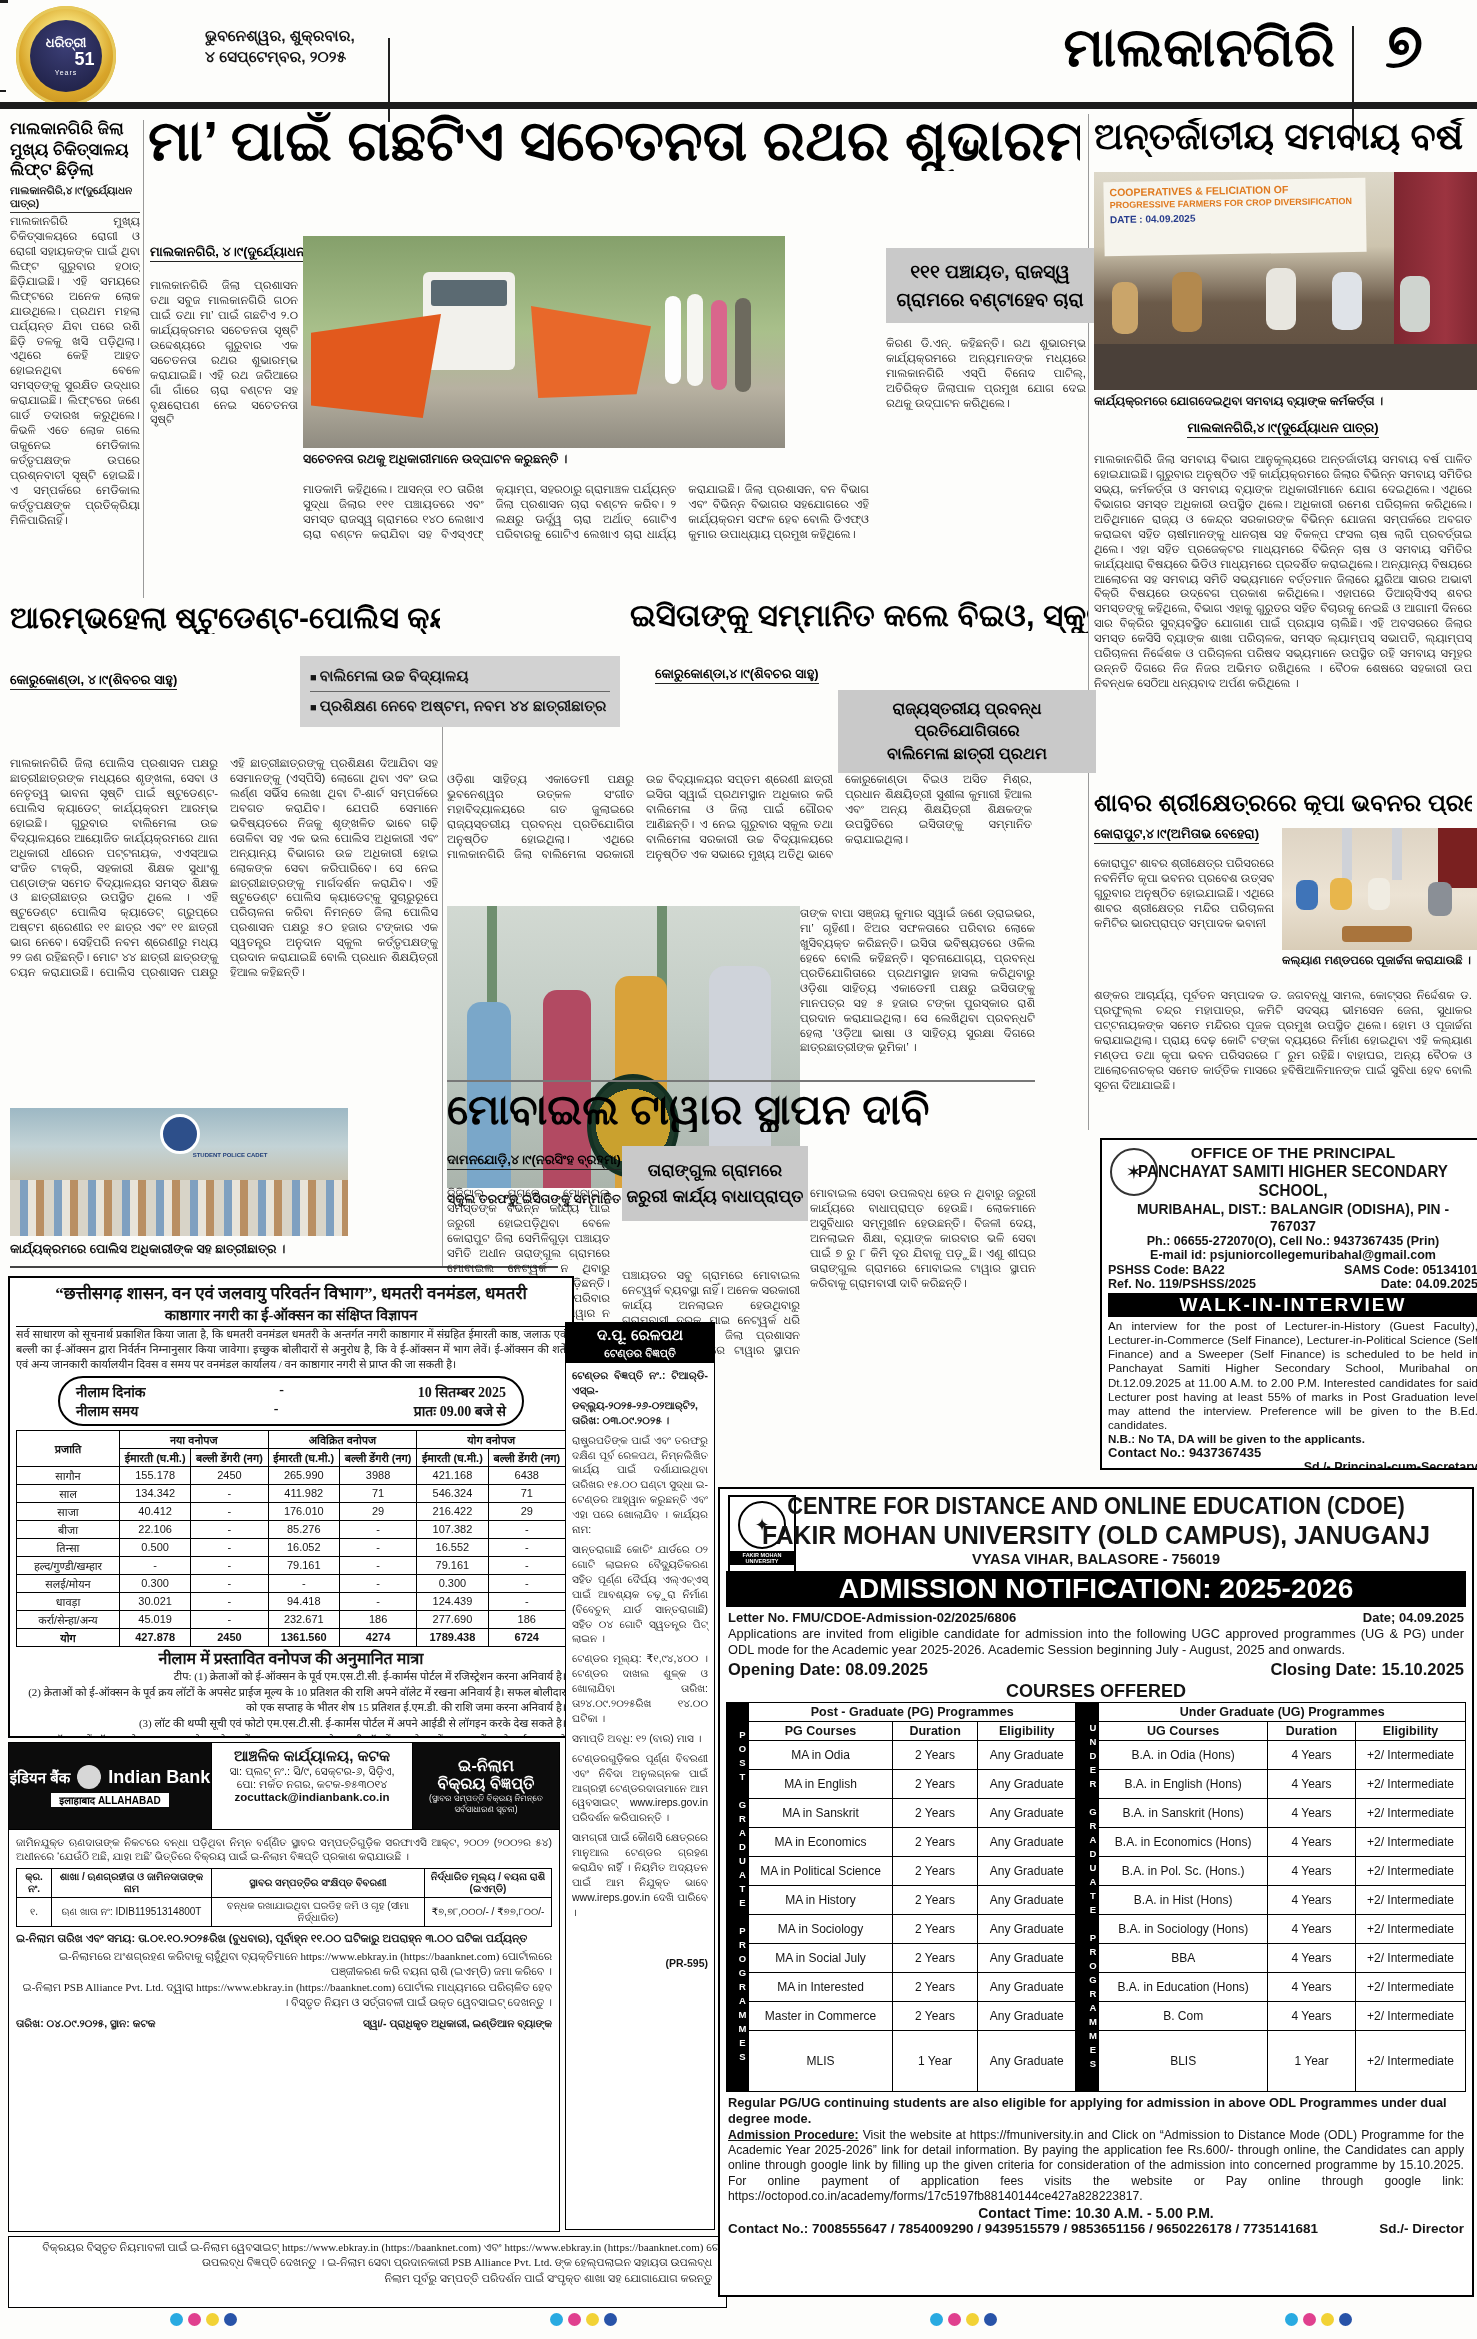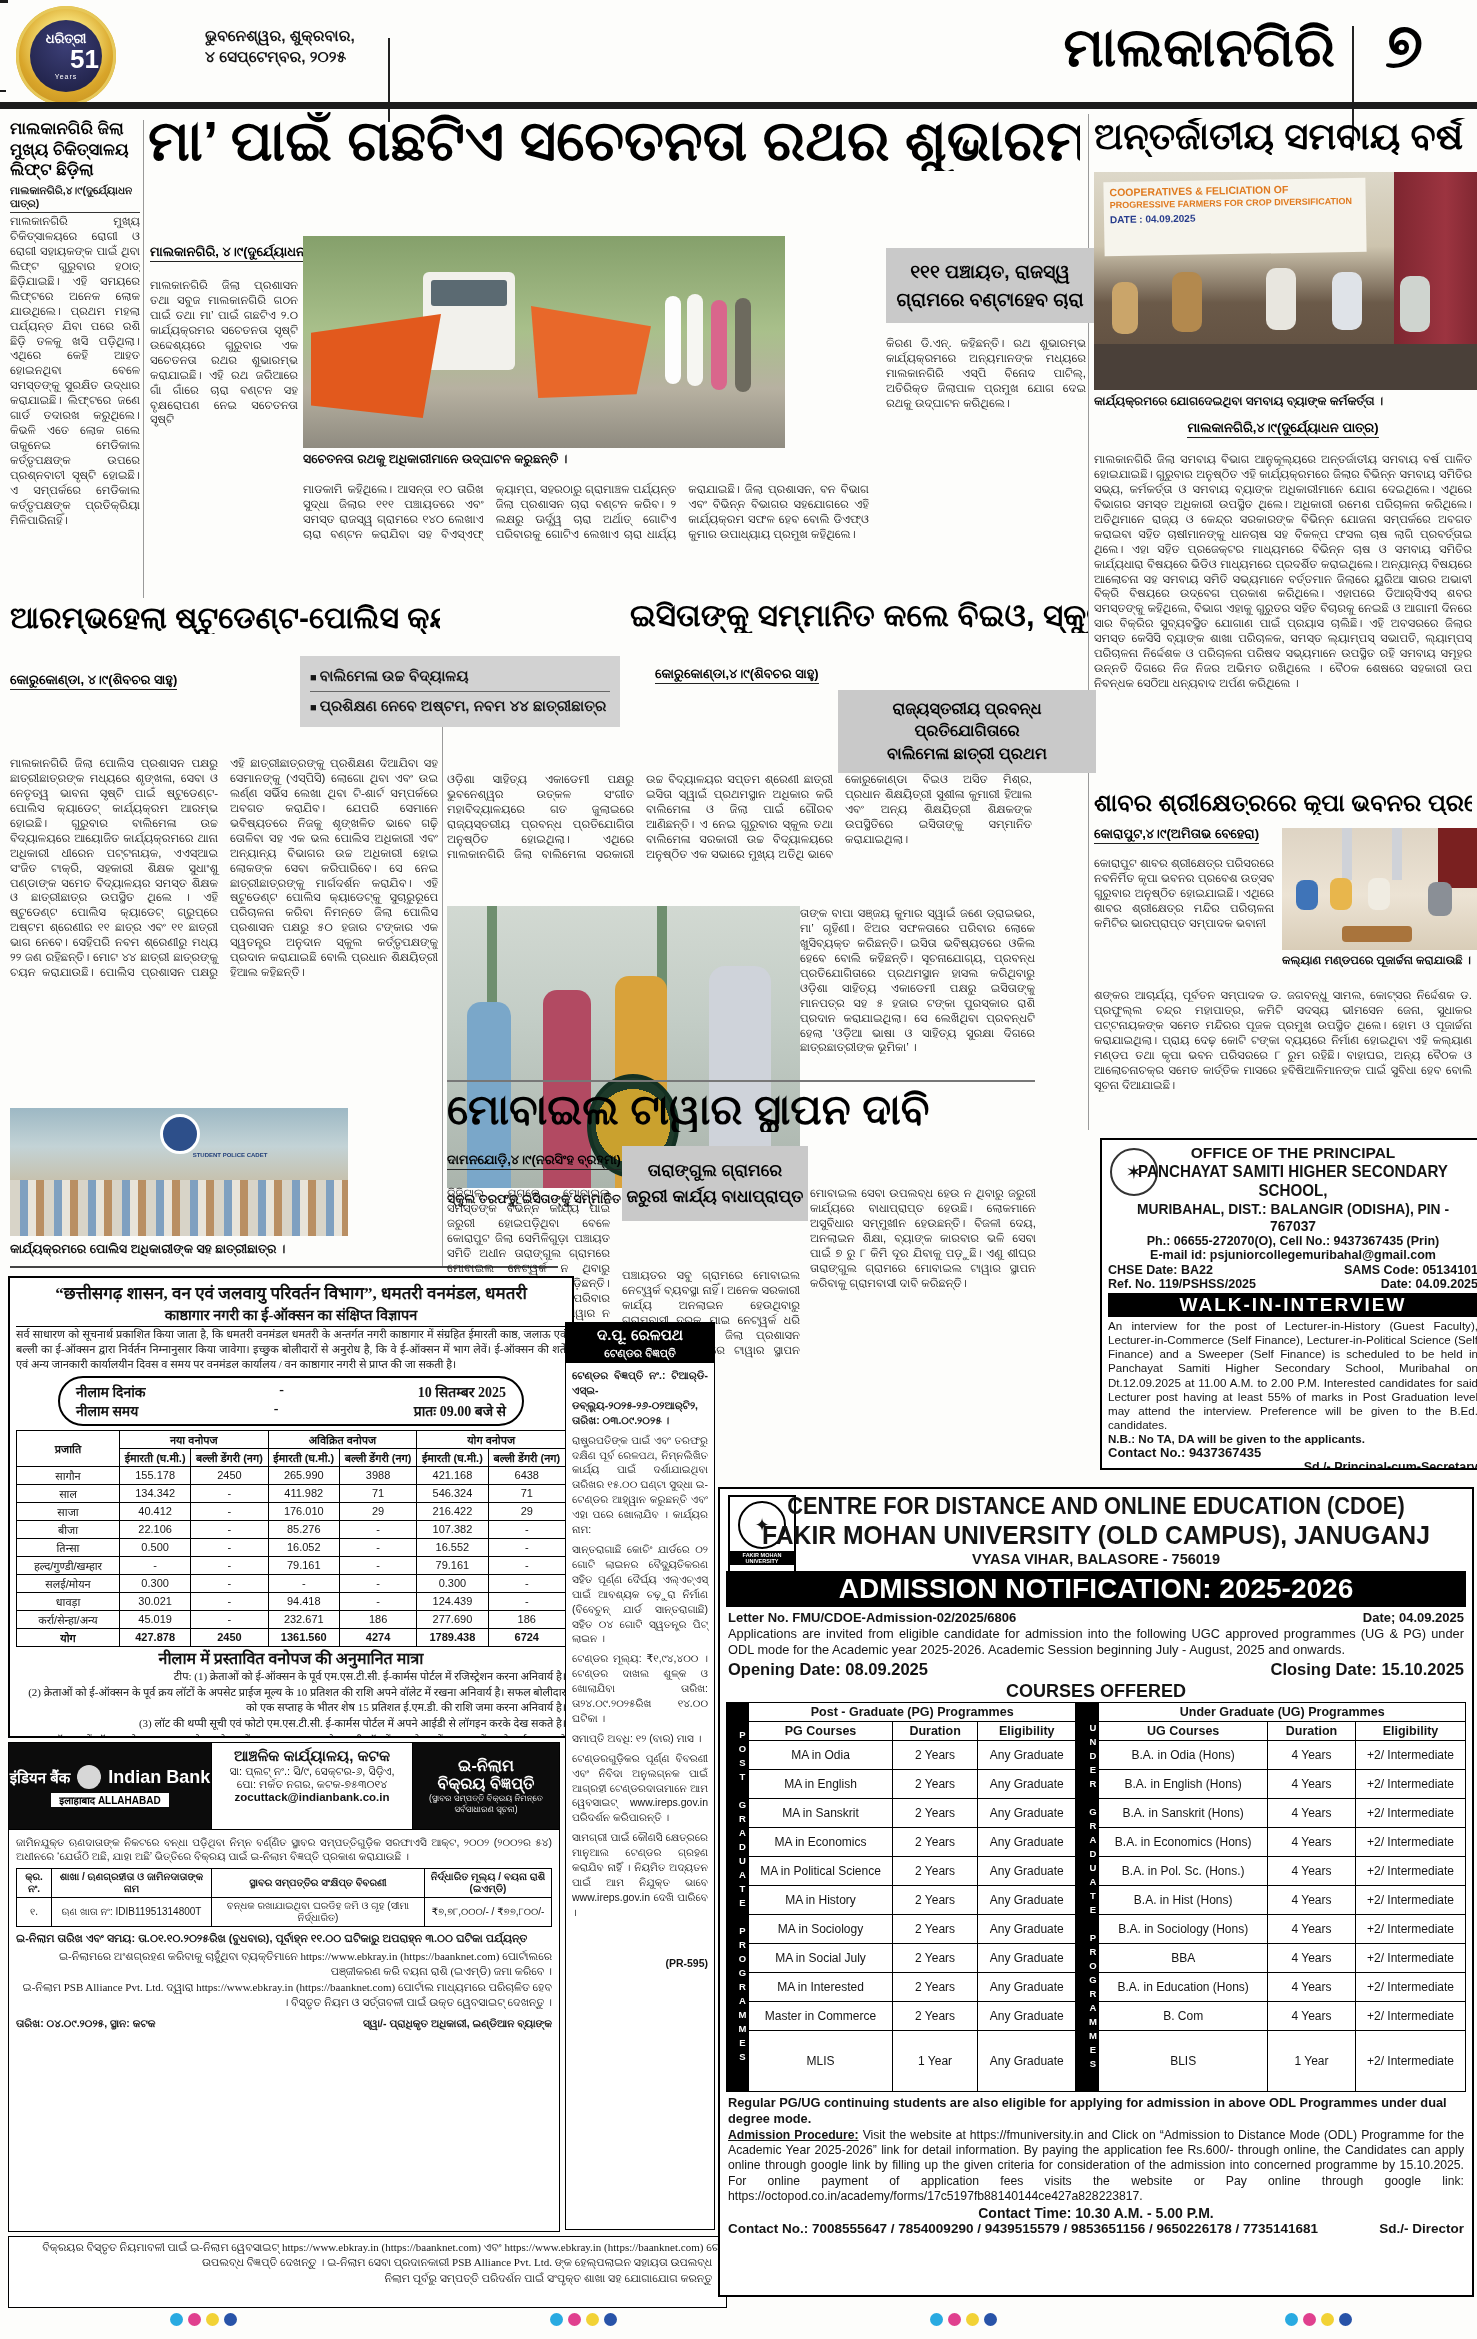--- a/index.html
+++ b/index.html
@@ -16,21 +16,21 @@
   .gray{background:#c9c9c9;color:#000;font-weight:800;text-align:center;overflow:hidden;}
   .cap{font-size:12.5px;font-weight:600;color:#0d0d0d;overflow:hidden;}
   .rule{background:#1c1c1c;}
   .photo{position:absolute;overflow:hidden;background:#cfcec8;padding-left:8px;}
   
   .logo{border-radius:50%;background:radial-gradient(circle at 50% 40%,#f7e27a 0 30%,#d9a62a 60%,#b9821a 100%);
         display:flex;align-items:center;justify-content:center;box-shadow:0 0 0 3px #e6c85a inset;}
   .logo-in{width:72px;height:72px;border-radius:50%;background:radial-gradient(circle at 50% 35%,#3c3f77,#23254d 75%);
         color:#fff;text-align:center;display:flex;flex-direction:column;justify-content:center;line-height:1;}
   .logo-in .nm{font-size:13px;font-weight:700;}
-  .logo-in .yr{font-size:26px;font-weight:900;margin:1px 0;padding-left:37px;}
+  .logo-in .yr{font-size:18px;font-weight:900;margin:1px 0;padding-left:37px;}
   .logo-in .yl{font-size:7px;letter-spacing:1px;}
   .masttitle{font-weight:900;color:#000;font-size:54px;text-align:right;}
   .pageno{font-weight:900;color:#000;font-size:62px;}
   .dateblk{font-size:15.5px;font-weight:700;line-height:1.35;}
   
   .bullets{background:#d2d2d2;padding:6px 10px;font-weight:800;font-size:15px;overflow:hidden;}
   .bullets>div{padding:5px 0 6px 0;}
   .bullets>div+div{border-top:1.5px solid #666;}
   .bullets>div::before{content:"■ ";font-size:11px;}
   
@@ -210,21 +210,21 @@
   <div class="abs bt" style="left:1094px;top:988px;width:378px;height:142px;">ଶଙ୍କର ଆଚାର୍ଯ୍ୟ, ପୂର୍ବତନ ସମ୍ପାଦକ ଡ. ଜଗବନ୍ଧୁ ସାମଲ, କୋଟ୍‌ସର ନିର୍ଦ୍ଦେଶକ ଡ. ପ୍ରଫୁଲ୍ଲ ଚନ୍ଦ୍ର ମହାପାତ୍ର, କମିଟି ସଦସ୍ୟ ଭୀମସେନ ଜେନା, ସୁଧାକର ପଟ୍ଟନାୟକଙ୍କ ସମେତ ମନ୍ଦିରର ପୂଜକ ପ୍ରମୁଖ ଉପସ୍ଥିତ ଥିଲେ। ହୋମ ଓ ପୂଜାର୍ଚ୍ଚନା କରାଯାଇଥିଲା। ପ୍ରାୟ ଦେଢ଼ କୋଟି ଟଙ୍କା ବ୍ୟୟରେ ନିର୍ମାଣ ହୋଇଥିବା ଏହି କଲ୍ୟାଣ ମଣ୍ଡପ ତଥା କୃପା ଭବନ ପରିସରରେ ୮ ରୁମ ରହିଛି। ବାହାଘର, ଅନ୍ୟ ବୈଠକ ଓ ଆଲୋଚନାଚକ୍ର ସମେତ କାର୍ତ୍ତିକ ମାସରେ ହବିଷିଆଳିମାନଙ୍କ ପାଇଁ ସୁବିଧା ହେବ ବୋଲି ସୂଚନା ଦିଆଯାଇଛି।</div>
 
   <div class="adbox" style="left:1100px;top:1138px;width:370px;height:320px;padding:4px 6px;">
     <div style="position:absolute;left:8px;top:8px;width:44px;height:44px;border-radius:50%;border:2px solid #333;display:flex;align-items:center;justify-content:center;font-size:20px;">✶</div>
     <div style="text-align:center;font-weight:800;font-size:15.5px;">OFFICE OF THE PRINCIPAL</div>
     <div style="text-align:center;font-weight:900;font-size:16.5px;transform:scaleX(0.92);">PANCHAYAT SAMITI HIGHER SECONDARY SCHOOL,</div>
     <div style="text-align:center;font-weight:900;font-size:15px;transform:scaleX(0.92);">MURIBAHAL, DIST.: BALANGIR (ODISHA), PIN - 767037</div>
     <div style="text-align:center;font-weight:700;font-size:12.5px;">Ph.: 06655-272070(O), Cell No.: 9437367435 (Prin)</div>
     <div style="text-align:center;font-weight:700;font-size:12.5px;">E-mail id: psjuniorcollegemuribahal@gmail.com</div>
     <div style="display:flex;justify-content:space-between;font-weight:700;font-size:12.5px;margin-top:1px;">
-      <span>CHSE Date: BA22</span>
+      <span>PSHSS Code: BA22</span>
       <span>SAMS Code: 05134101</span>
     </div>
     <div style="display:flex;justify-content:space-between;font-weight:700;font-size:12.5px;">
       <span>Ref. No. 119/PSHSS/2025</span>
       <span>Date: 04.09.2025</span>
     </div>
     <div class="blackbar" style="font-size:19px;letter-spacing:2px;padding:1px 0;margin:2px 0;">WALK-IN-INTERVIEW</div>
     <div style="font-size:11.6px;line-height:1.22;text-align:justify;">An interview for the post of Lecturer-in-History (Guest Faculty), Lecturer-in-Commerce (Self Finance), Lecturer-in-Political Science (Self Finance) and a Sweeper (Self Finance) is scheduled to be held in Panchayat Samiti Higher Secondary School, Muribahal on Dt.12.09.2025 at 11.00 A.M. to 2.00 P.M. Interested candidates for said Lecturer post having at least 55% of marks in Post Graduation level may attend the interview. Preference will be given to the B.Ed. candidates.</div>
     <div style="font-size:11.6px;font-weight:700;">N.B.: No TA, DA will be given to the applicants.</div>
     <div style="font-size:13px;font-weight:800;">Contact No.: 9437367435</div>

